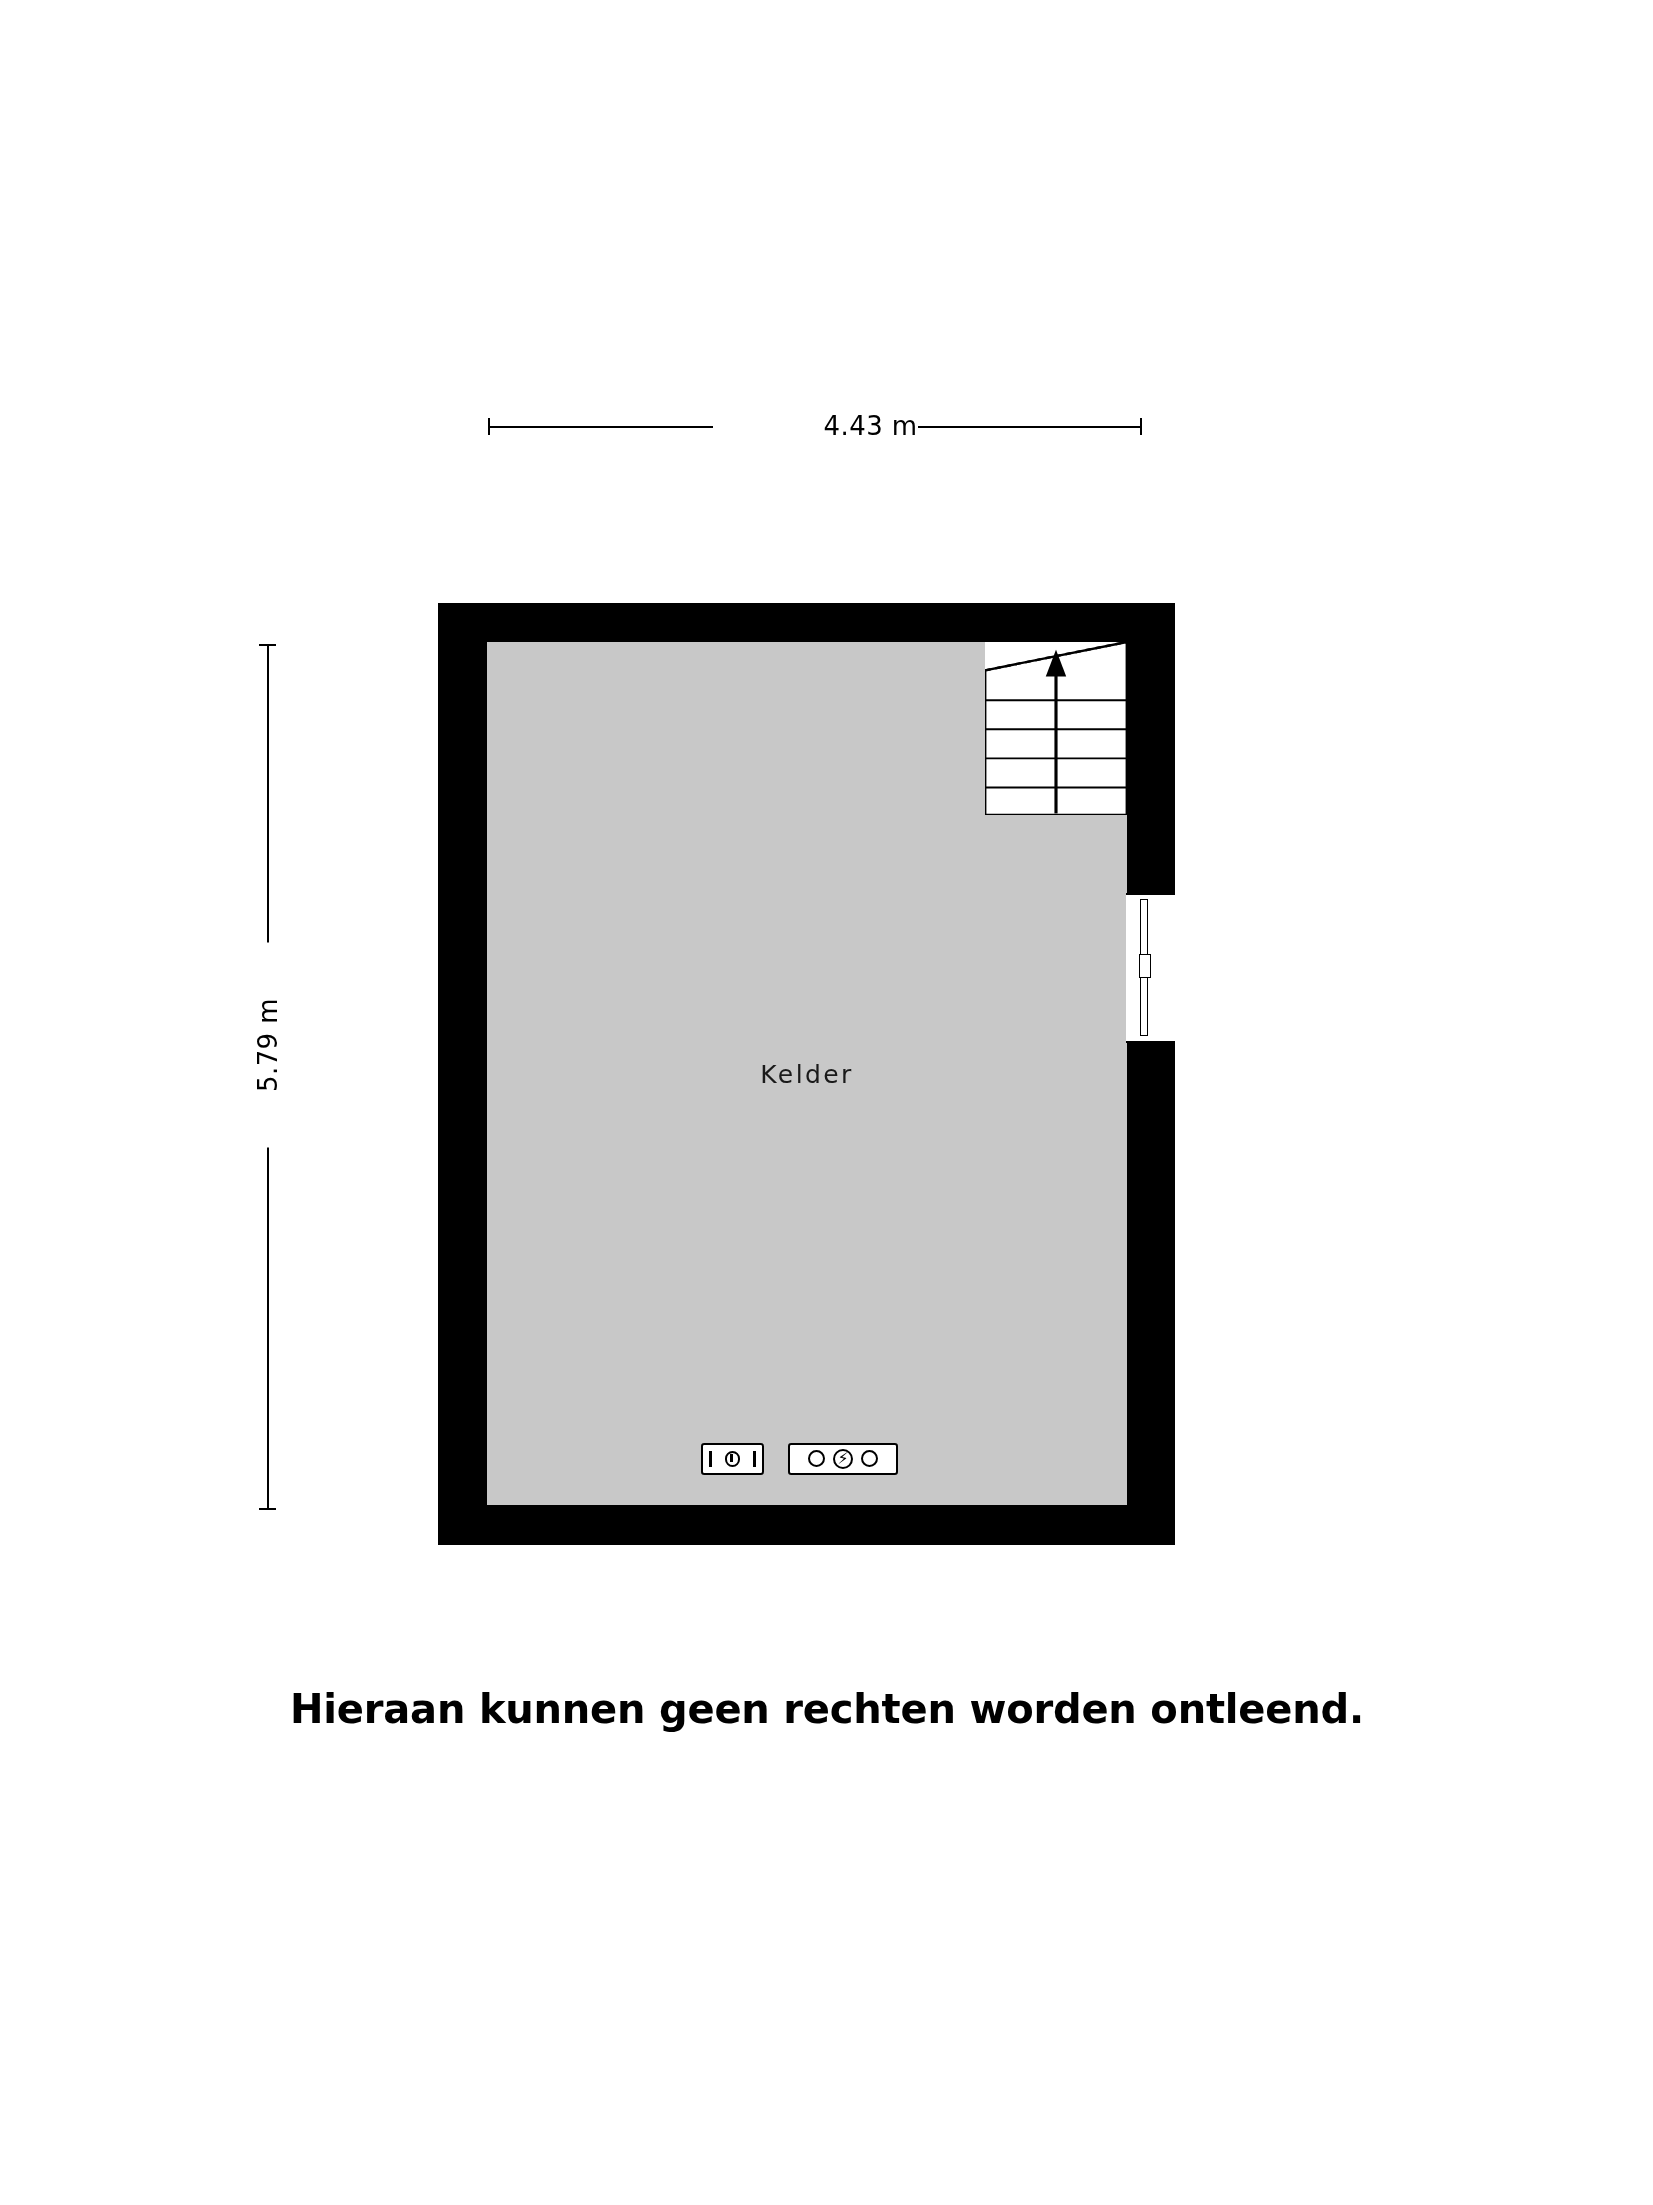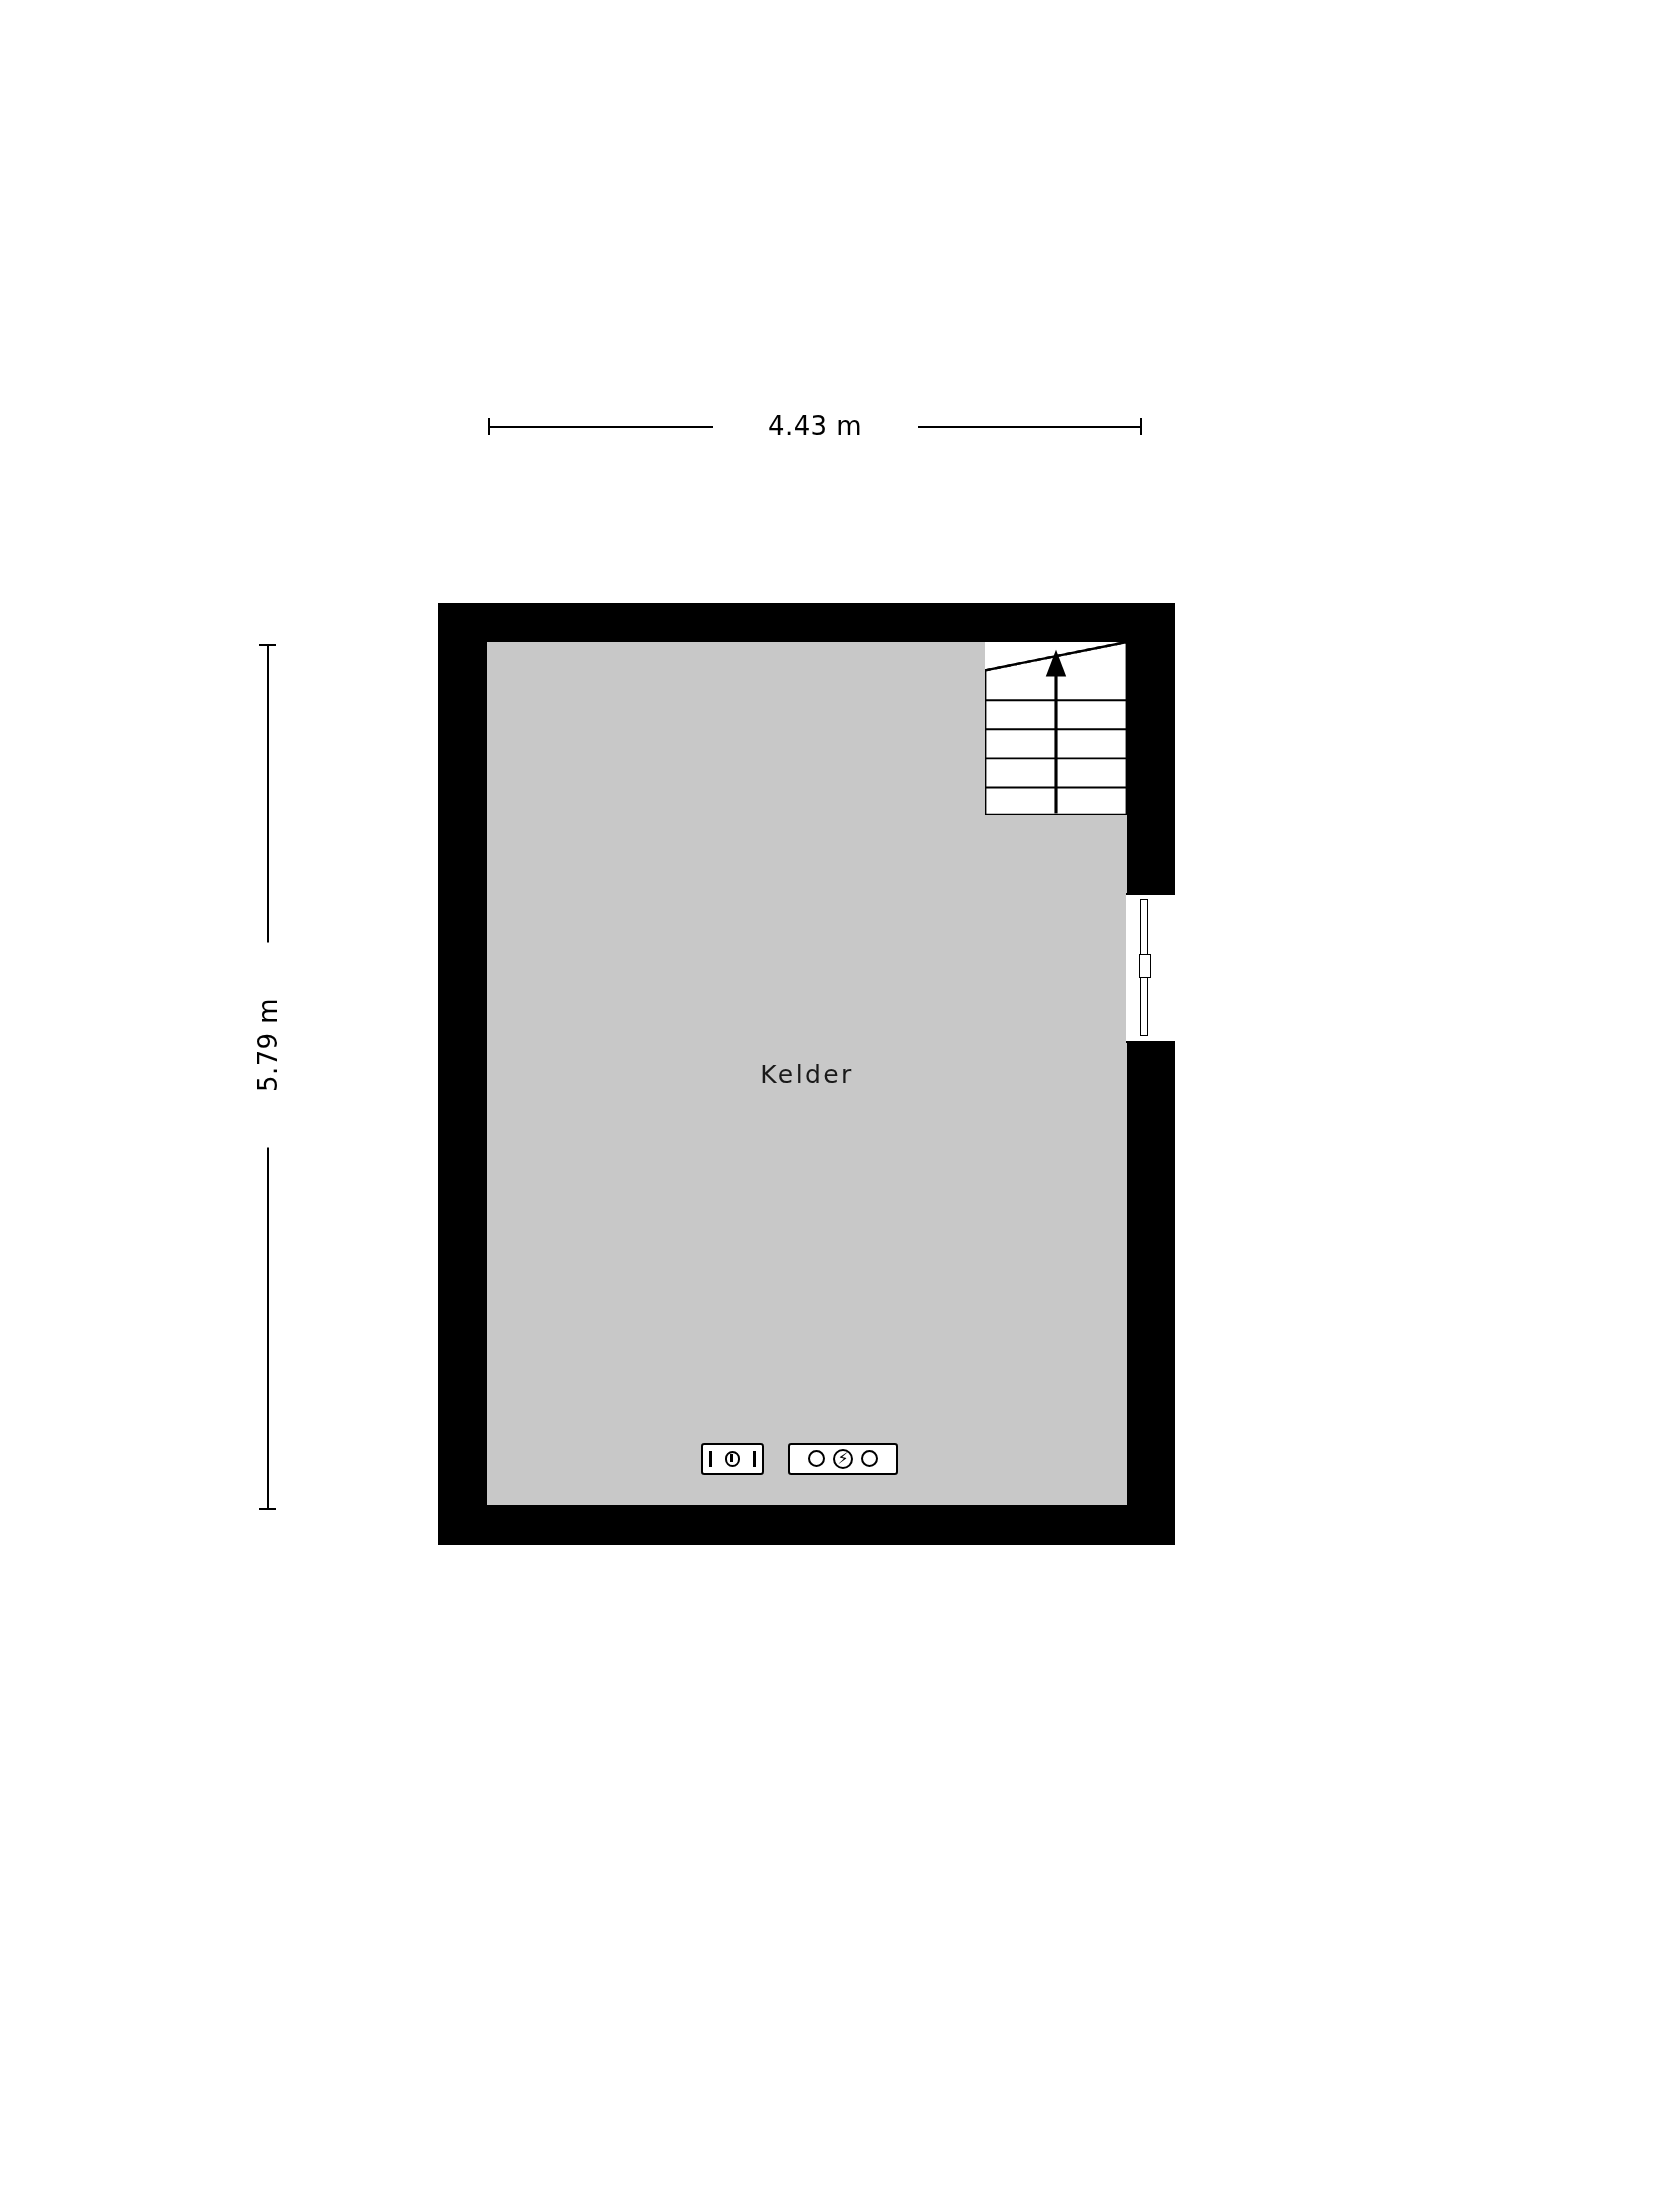--- a/index.html
+++ b/index.html
@@ -39,21 +39,21 @@
     height: 17.3px;
     background: #000;
   }
   #dim-top .cap-l { left: 0; }
   #dim-top .cap-r { right: 0; }
   #dim-top .label {
     position: absolute;
     left: 0;
     right: 0;
     top: 0;
-    text-align: center;
+    text-align: right;
     font-size: 26px;
     color: #000;
     letter-spacing: 0.4px;
     background: #ffffff;
     width: 205px;
     margin: 0 auto;
     line-height: 46px;
   }
 
   
@@ -334,14 +334,15 @@
     <span class="bar-r"></span>
   </div>
   <div class="fixture" id="fx-socket">
     <span class="circ"></span>
     <span class="bolt">⚡</span>
     <span class="circ"></span>
   </div>
 </div>
 
 <div id="disclaimer">
+  <span class="l2">Hieraan kunnen geen rechten worden ontleend.</span>
 </div>
 
 
 </body></html>

